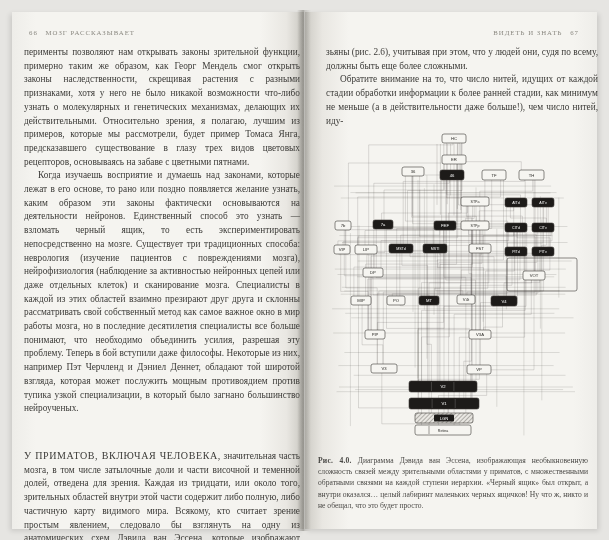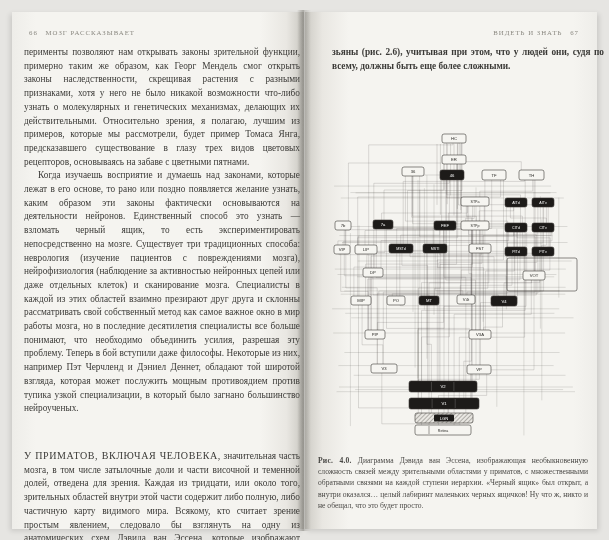--- a/index.html
+++ b/index.html
@@ -13,22 +13,22 @@
   .running-head{position:absolute;top:17px;font-size:6.8px;letter-spacing:1px;color:#8a8880;white-space:nowrap;}
   .rh-left{left:12px;}
   .rh-right{right:13px;text-align:right;}
   .pgnum{margin:0 5px;color:#8a8880;}
   .body-text{position:absolute;left:12px;top:34px;width:276px;color:#3b3a37;
              font-size:9.3px;line-height:13.7px;text-align:justify;}
   .body-text p{margin:0;}
   .body-text p.ind{text-indent:14px;}
   .body-text p.gap{margin-top:33px;}
   .lead{font-size:10px;letter-spacing:0.6px;}
-  .rp-text{position:absolute;left:27px;top:34px;width:272px;color:#3b3a37;
-           font-size:9.3px;line-height:13.7px;text-align:justify;font-weight:bold;}
+  .rp-text{position:absolute;left:21px;top:34px;width:272px;color:#3b3a37;
+           font-size:9.3px;line-height:13.7px;text-align:justify;}
   .rp-text p{margin:0;}
   .rp-text p.ind{text-indent:14px;}
   #diagram-svg{position:absolute;left:24px;top:120px;width:250px;height:312px;}
   .fig-caption{position:absolute;left:13px;top:443px;width:270px;color:#4a4946;
                font-size:7.6px;line-height:11.2px;text-align:justify;}
   .fig-caption b{letter-spacing:0.2px;}
 </style>
 </head>
 <body>
 
@@ -46,20 +46,21 @@
     </div>
   </div>
 
   <div class="page page-right">
     <div class="running-head rh-right">
       <span>ВИДЕТЬ И ЗНАТЬ</span>
       <span class="pgnum">67</span>
     </div>
     <div class="rp-text">
       <p>зьяны (рис. 2.6), учитывая при этом, что у людей они, судя по всему, должны быть еще более сложными.</p>
+      <p class="ind">Обратите внимание на то, что число нитей, идущих от каждой стадии обработки информации к более ранней стадии, как минимум не меньше (а в действительности даже больше!), чем число нитей, иду-</p>
     </div>
 
     <svg id="diagram-svg" viewBox="0 0 250 312">
       <defs>
         <pattern id="hatch" width="3" height="3" patternUnits="userSpaceOnUse" patternTransform="rotate(45)">
           <rect width="3" height="3" fill="#e9e7e2"></rect>
           <line x1="0" y1="0" x2="0" y2="3" stroke="#74726d" stroke-width="1"></line>
         </pattern>
       </defs>
       <g id="diagram-lines">

